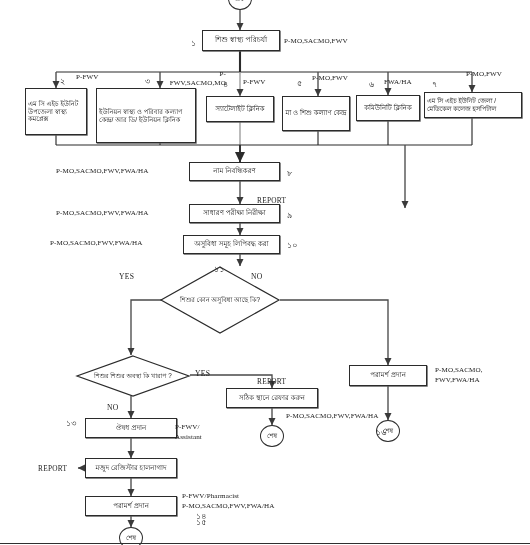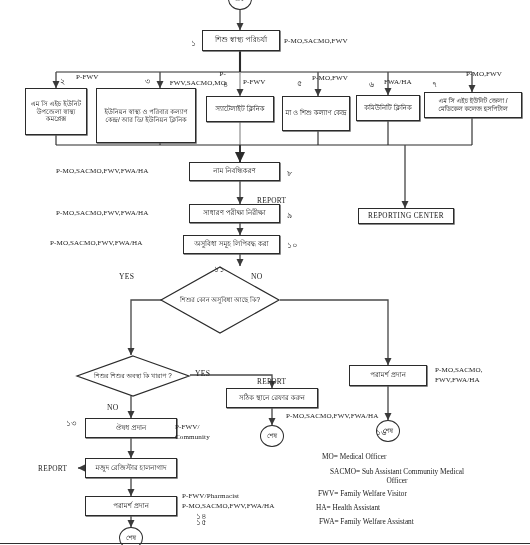--- a/index.html
+++ b/index.html
@@ -19,21 +19,20 @@
     position:absolute;left:0;top:0;width:530px;height:545px;
     pointer-events:none;
   }
   
   .node{
     position:absolute;
     box-sizing:border-box;
     display:flex;
     align-items:center;
     justify-content:center;
-    text-align:center;
     background:#fff;
     border:1px solid #2b2b2b;
     font-family:"Liberation Sans", sans-serif;
     line-height:1.18;
     letter-spacing:0;
     color:#111;
     z-index:3;
   }
   .node.proc{box-shadow:0.7px 0.7px 0 #555;}
   .node span{display:block;padding:0 2px;}
@@ -242,23 +241,20 @@
   <div class="lbl num" style="left:287px;top:209px;">৯</div>
 
   <div class="node proc" style="left:183px;top:235px;width:97px;height:19px;font-size:7px;">
     <span>অসুবিধা সমূহ লিপিবদ্ধ করা</span>
   </div>
   <div class="lbl code" style="left:50px;top:239px;">P-MO,SACMO,FWV,FWA/HA</div>
   <div class="lbl num" style="left:287px;top:239px;">১০</div>
 
   <div class="lbl rep" style="left:257px;top:196px;">REPORT</div>
 
-  <div class="node" style="left:358px;top:208px;width:96px;height:16px;font-family:'Liberation Serif',serif;font-size:7.2px;letter-spacing:0.4px;box-shadow:0.7px 0.7px 0 #555;">
-    <span>REPORTING CENTER</span>
-  </div>
 
   <div class="dec" style="left:160px;top:266px;width:120px;height:68px;">
     <svg width="120" height="68" viewBox="0 0 120 68">
       <polygon points="60,1 119,34 60,67 1,34" fill="#ffffff" stroke="#2b2b2b" stroke-width="1.2"></polygon>
     </svg>
     <div class="dtext" style="font-size:6.5px;">
       <span>শিশুর কোন অসুবিধা আছে কি?</span>
     </div>
   </div>
   <div class="lbl num" style="left:214px;top:263px;">১১</div>
@@ -274,21 +270,21 @@
     </div>
   </div>
   <div class="lbl yn" style="left:195px;top:369px;">YES</div>
   <div class="lbl yn" style="left:107px;top:403px;">NO</div>
 
   <div class="node proc" style="left:226px;top:388px;width:92px;height:20px;font-size:6.9px;">
     <span>সঠিক স্থানে রেফার করুন</span>
   </div>
   <div class="lbl rep" style="left:257px;top:377px;">REPORT</div>
   <div class="lbl code" style="left:286px;top:412px;">P-MO,SACMO,FWV,FWA/HA</div>
-  <div class="lbl codew" style="left:175px;top:423px;width:40px;line-height:1.35;">P-FWV/ Community</div>
+  <div class="lbl codew" style="left:175px;top:423px;width:40px;line-height:1.35;">P-FWV/ Assistant</div>
 
   <div class="term" style="left:260px;top:425px;width:24px;height:22px;font-size:6.4px;">
     <span>শেষ</span>
   </div>
 
   <div class="node proc" style="left:349px;top:365px;width:78px;height:21px;font-size:7px;">
     <span>পরামর্শ প্রদান</span>
   </div>
   <div class="lbl codew" style="left:435px;top:366px;width:58px;line-height:1.35;font-family:Liberation Serif, serif;">P-MO,SACMO, FWV,FWA/HA</div>
   <div class="lbl num" style="left:376px;top:426px;">১৬</div>
@@ -311,22 +307,15 @@
   <div class="node proc" style="left:85px;top:496px;width:92px;height:20px;font-size:7px;">
     <span>পরামর্শ প্রদান</span>
   </div>
   <div class="lbl code" style="left:182px;top:502px;">P-MO,SACMO,FWV,FWA/HA</div>
   <div class="lbl num" style="left:196px;top:516px;">১৫</div>
 
   <div class="term" style="left:119px;top:527px;width:24px;height:22px;font-size:6.4px;">
     <span>শেষ</span>
   </div>
 
-  <div id="legend" style="left:322px;top:453px;width:200px;">
-    <div class="lrow">MO= Medical Officer</div>
-    <div class="lrow wrap tight" style="text-align:center;">SACMO= Sub Assistant Community Medical Officer</div>
-    <div class="lrow" style="margin-left:-4px;">FWV= Family Welfare Visitor</div>
-    <div class="lrow" style="margin-left:-6px;margin-top:4px;">HA= Health Assistant</div>
-    <div class="lrow" style="margin-left:-3px;margin-top:6px;">FWA= Family Welfare Assistant</div>
-  </div>
 
   <div class="bottomrule"></div>
 </div>
 
 </body></html>

